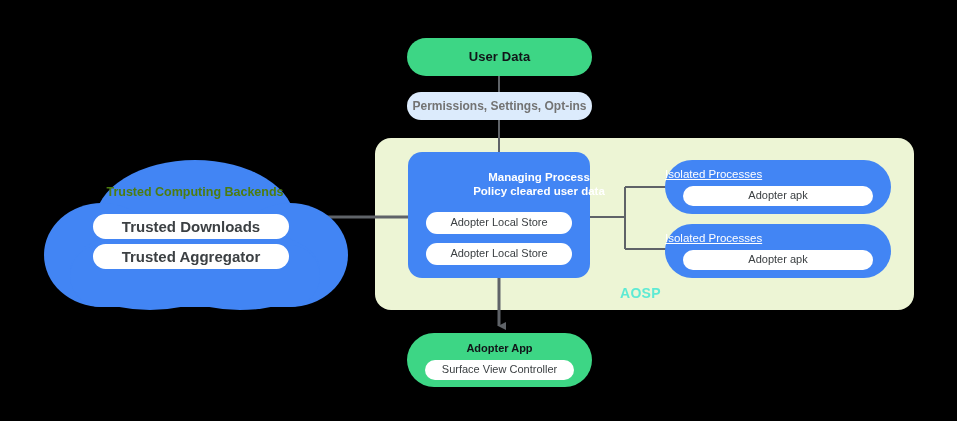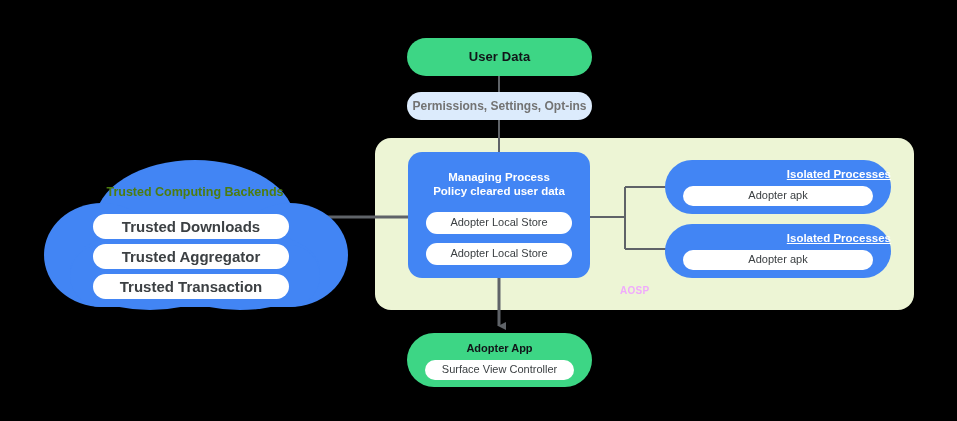--- a/index.html
+++ b/index.html
@@ -63,23 +63,23 @@
     top: 138px;
     width: 539px;
     height: 172px;
     background: #EDF5D5;
     border-radius: 16px;
   }
   #aosp-label {
     position: absolute;
     left: 620px;
     top: 285px;
-    font-size: 10px;
-    font-weight: bold;
-    color: #f0abfc;
+    font-size: 14px;
+    font-weight: bold;
+    color: #5eead4;
     letter-spacing: .3px;
   }
 
   
   #cloud-wrap {
     position: absolute;
     left: 40px;
     top: 150px;
     width: 310px;
     height: 165px;
@@ -122,20 +122,21 @@
   #managing-title {
     position: absolute;
     left: 0;
     top: 18px;
     width: 182px;
     text-align: center;
     color: #ffffff;
     font-size: 11.5px;
     font-weight: bold;
     line-height: 14px;
+    padding-left: 40px;
   }
   .mp-store {
     position: absolute;
     left: 18px;
     width: 146px;
     height: 22px;
     background: #ffffff;
     color: #3C4043;
     font-size: 11px;
   }
@@ -151,24 +152,24 @@
     background: #4285F4;
     border-radius: 999px;
   }
   #isolated-0 { top: 160px; }
   #isolated-1 { top: 224px; }
   .isolated-title {
     position: absolute;
     left: 0;
     top: 8px;
     width: 226px;
-    text-align: right;
+    text-align: left;
     color: #ffffff;
     font-size: 11.5px;
-    font-weight: bold;
+    font-weight: normal;
     text-decoration: underline;
   }
   .isolated-sub {
     position: absolute;
     left: 18px;
     top: 26px;
     width: 190px;
     height: 20px;
     background: #ffffff;
     color: #3C4043;
@@ -258,21 +259,20 @@
         <ellipse cx="62" cy="105" rx="58" ry="52"></ellipse>
         <ellipse cx="250" cy="105" rx="58" ry="52"></ellipse>
         <ellipse cx="110" cy="120" rx="80" ry="40"></ellipse>
         <ellipse cx="200" cy="120" rx="80" ry="40"></ellipse>
         <rect x="30" y="95" width="250" height="62" rx="31"></rect>
       </g>
     </svg>
     <div id="cloud-title">Trusted Computing Backends</div>
     <div class="pill cloud-item" id="cloud-item-0">Trusted Downloads</div>
     <div class="pill cloud-item" id="cloud-item-1">Trusted Aggregator</div>
-    <div class="pill cloud-item" id="cloud-item-2">Trusted Transaction</div>
   </div>
 
   <div id="managing-process">
     <div id="managing-title">
       <span>Managing Process</span><br>
       <span>Policy cleared user data</span>
     </div>
     <div class="pill mp-store" id="mp-store-0">Adopter Local Store</div>
     <div class="pill mp-store" id="mp-store-1">Adopter Local Store</div>
   </div>

